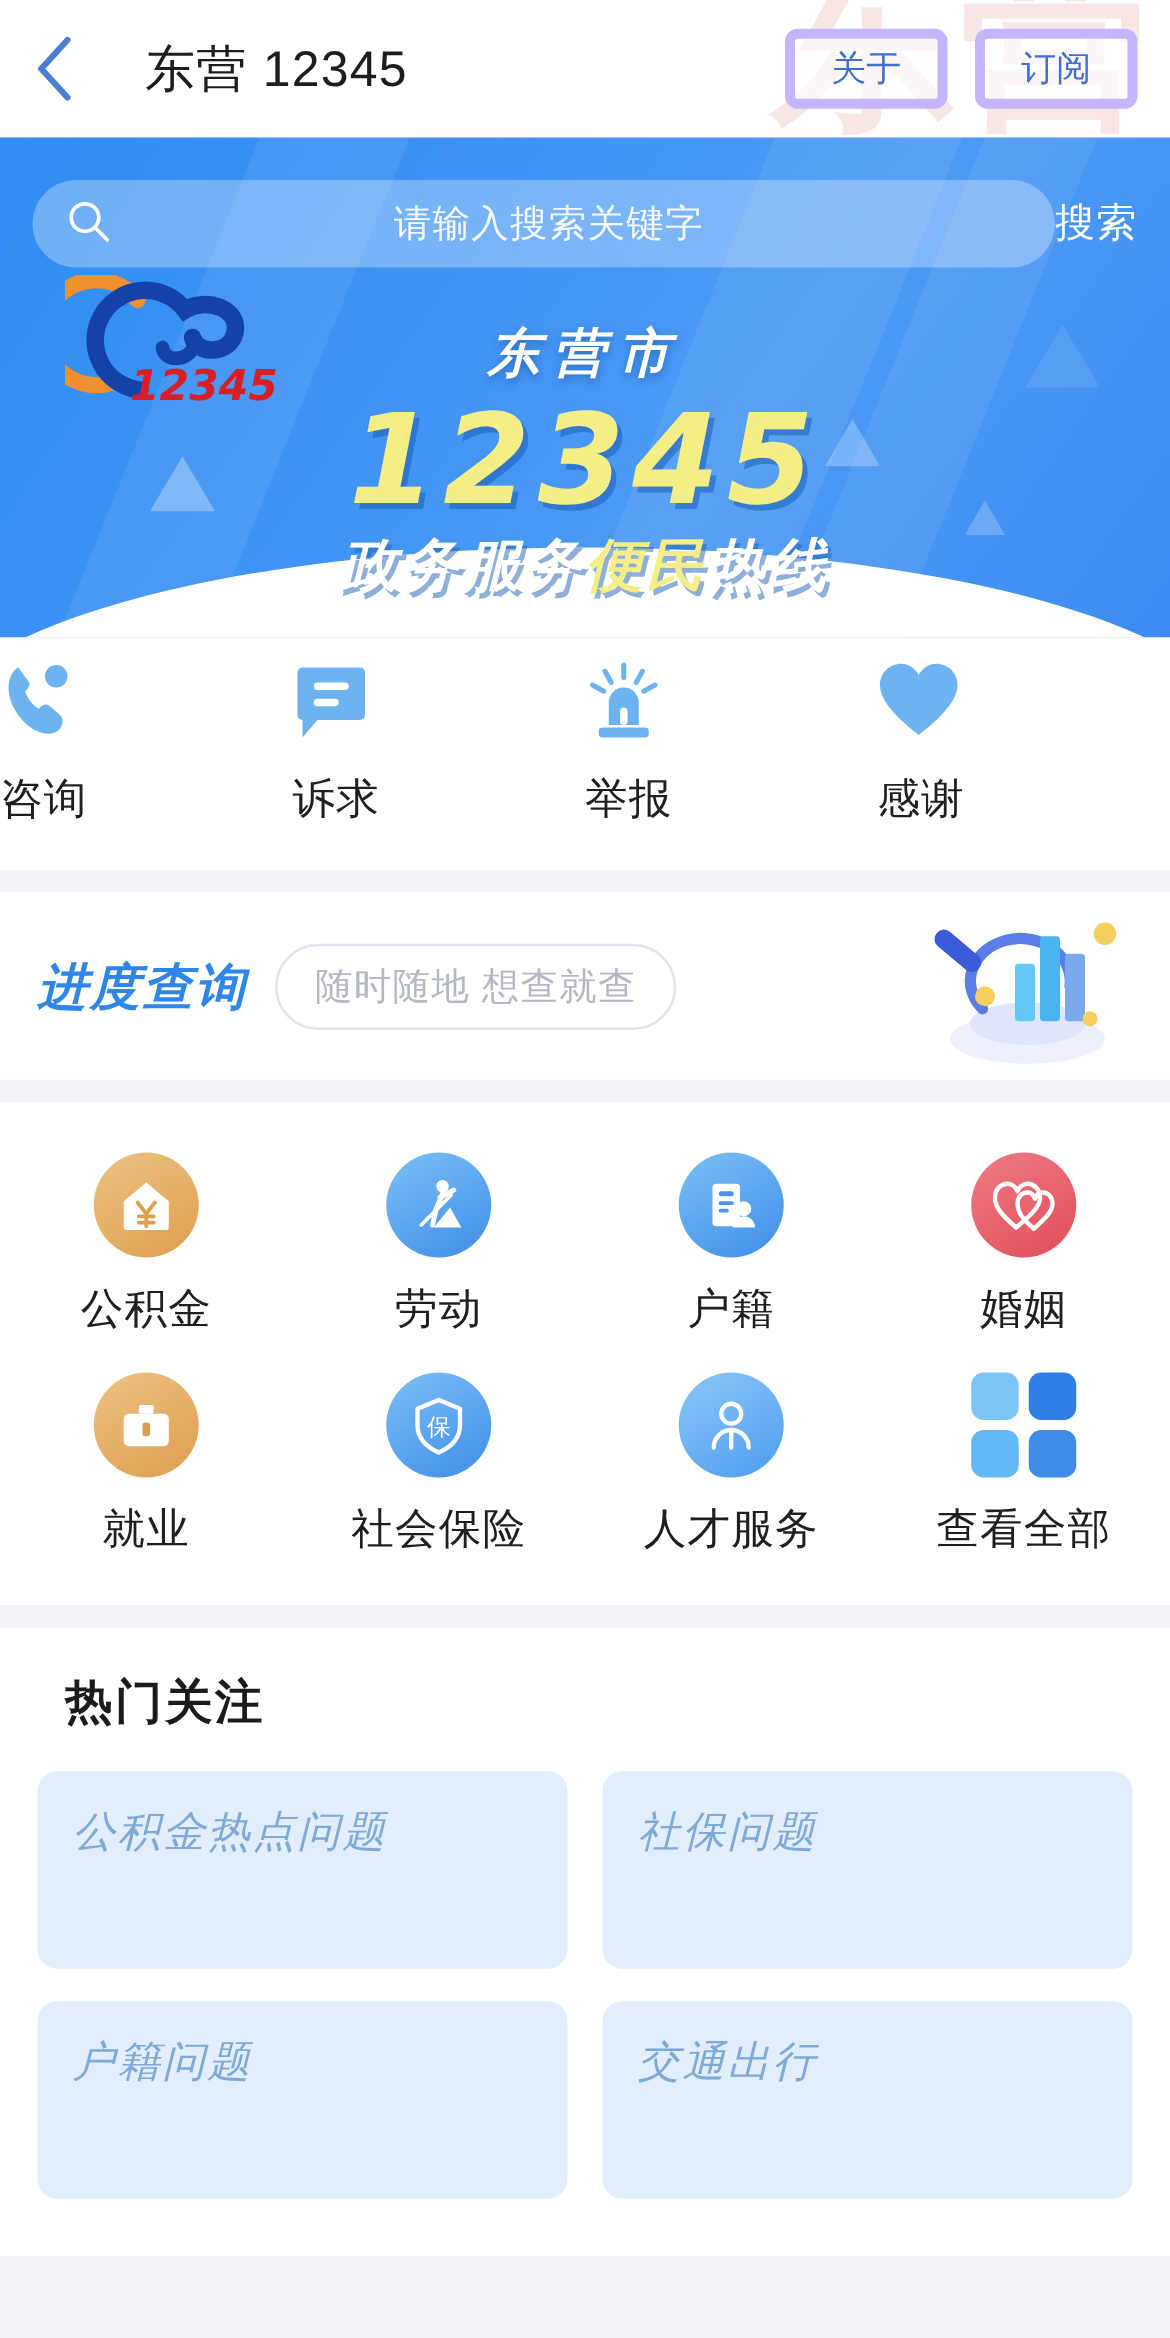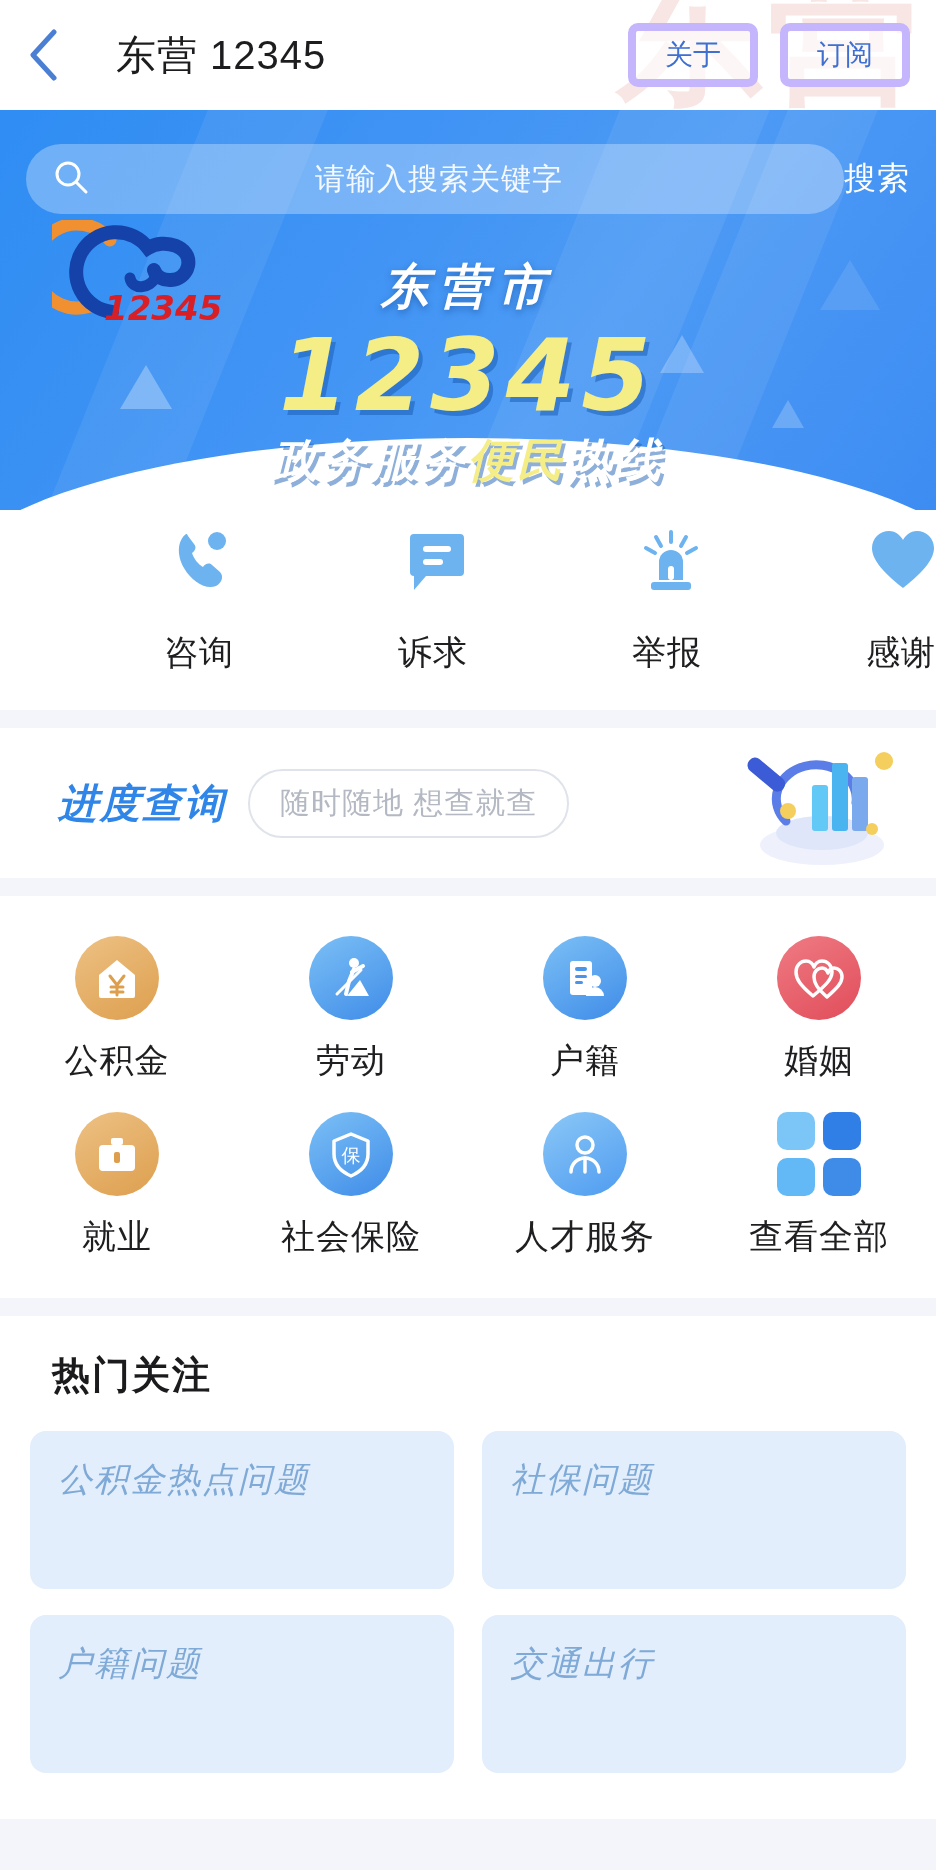--- a/index.html
+++ b/index.html
@@ -78,55 +78,54 @@
   .logo{
     position:absolute;left:52px;top:110px;width:180px;height:105px;z-index:3;
   }
 
   
   .hero-words{
     position:absolute;left:0;right:0;top:145px;text-align:center;z-index:3;
     pointer-events:none;
   }
   .hw-city{
-    font-size:48px;color:#fff;font-weight:bold;letter-spacing:10px;
+    font-size:42px;color:#fff;font-weight:bold;letter-spacing:10px;
     text-shadow:0 3px 7px rgba(10,60,130,.45);font-style:italic;
   }
   .hw-num{
     font-size:100px;color:#f5ed86;font-weight:bold;font-style:italic;
     letter-spacing:6px;line-height:1.05;margin-top:4px;
     text-shadow:4px 5px 0 rgba(28,95,180,.55);
     font-family:"DejaVu Sans",sans-serif;
   }
   .hw-slogan{
     font-size:46px;font-weight:bold;font-style:italic;letter-spacing:3px;
     margin-top:2px;text-shadow:3px 4px 0 rgba(28,95,180,.5);
   }
   .hw-slogan .w{color:#ffffff}
   .hw-slogan .y{color:#f5ed86}
 
   
   .quick{
     background:#fff;display:flex;padding:18px 0 34px;position:relative;z-index:5;
   }
-  .quick-item{flex:1;display:flex;flex-direction:column;align-items:flex-end;gap:36px;}
+  .quick-item{flex:1;display:flex;flex-direction:column;align-items:flex-start;gap:22px;}
   .quick-ico{height:66px;display:flex;align-items:flex-end;}
   .quick-lab{font-size:34px;color:#1f1f22;letter-spacing:1px;}
 
   .gap{height:18px;background:#f4f5fa;}
 
   
   .progress{
     background:#fff;height:150px;display:flex;align-items:center;
     padding:0 30px;position:relative;overflow:hidden;
   }
   .pg-title{
     font-size:40px;font-weight:bold;color:#2f86e8;letter-spacing:2px;
     font-style:italic;
-    margin-left:28px;
   }
   .pg-pill{
     margin-left:22px;border:2px solid #dfe3ea;border-radius:40px;
     padding:12px 30px;color:#b3b8c2;font-size:30px;letter-spacing:1px;
   }
   .pg-art{margin-left:auto;width:180px;height:140px;position:relative;}
 
   
   .services{background:#fff;padding:26px 0 24px;}
   .svc-row{display:flex;}

